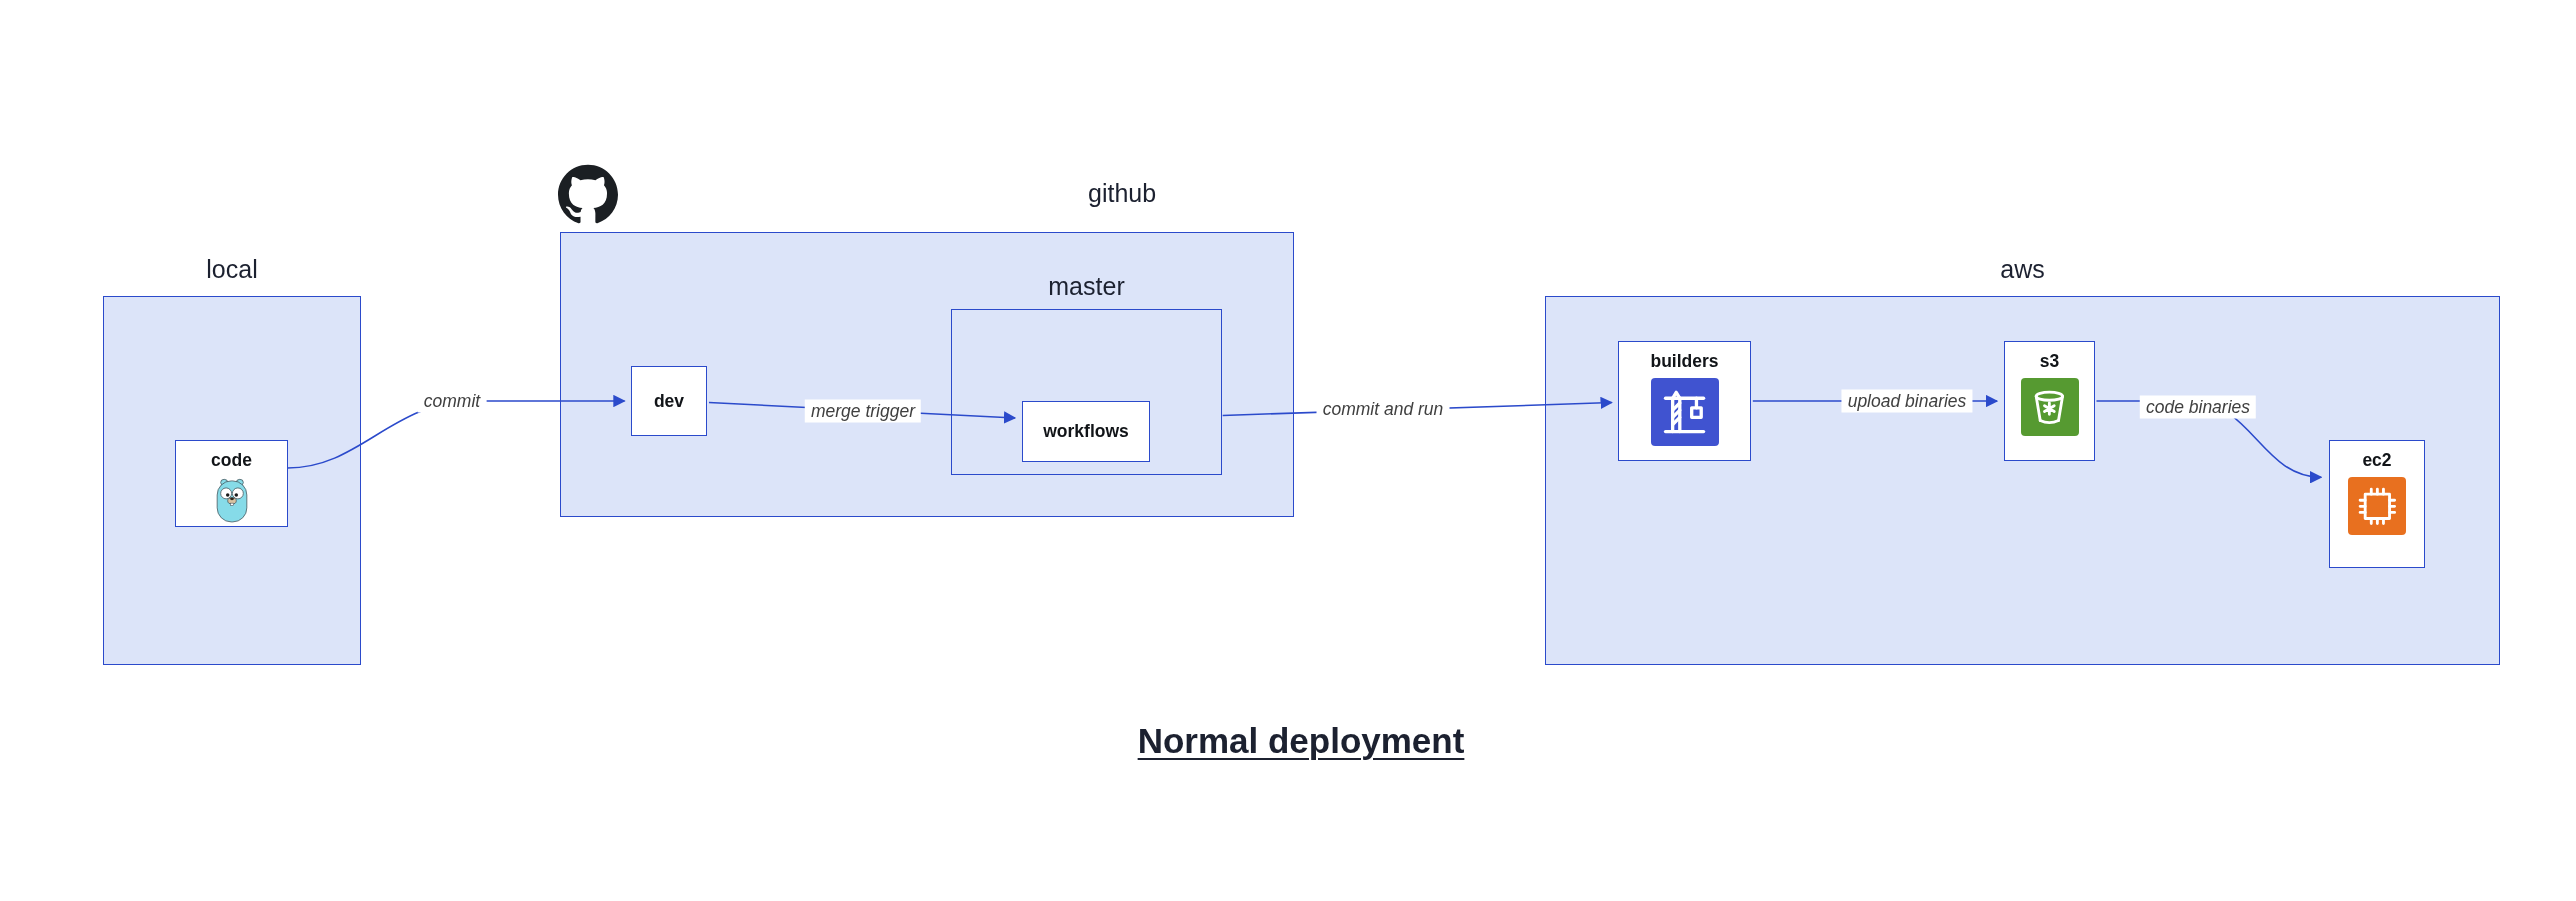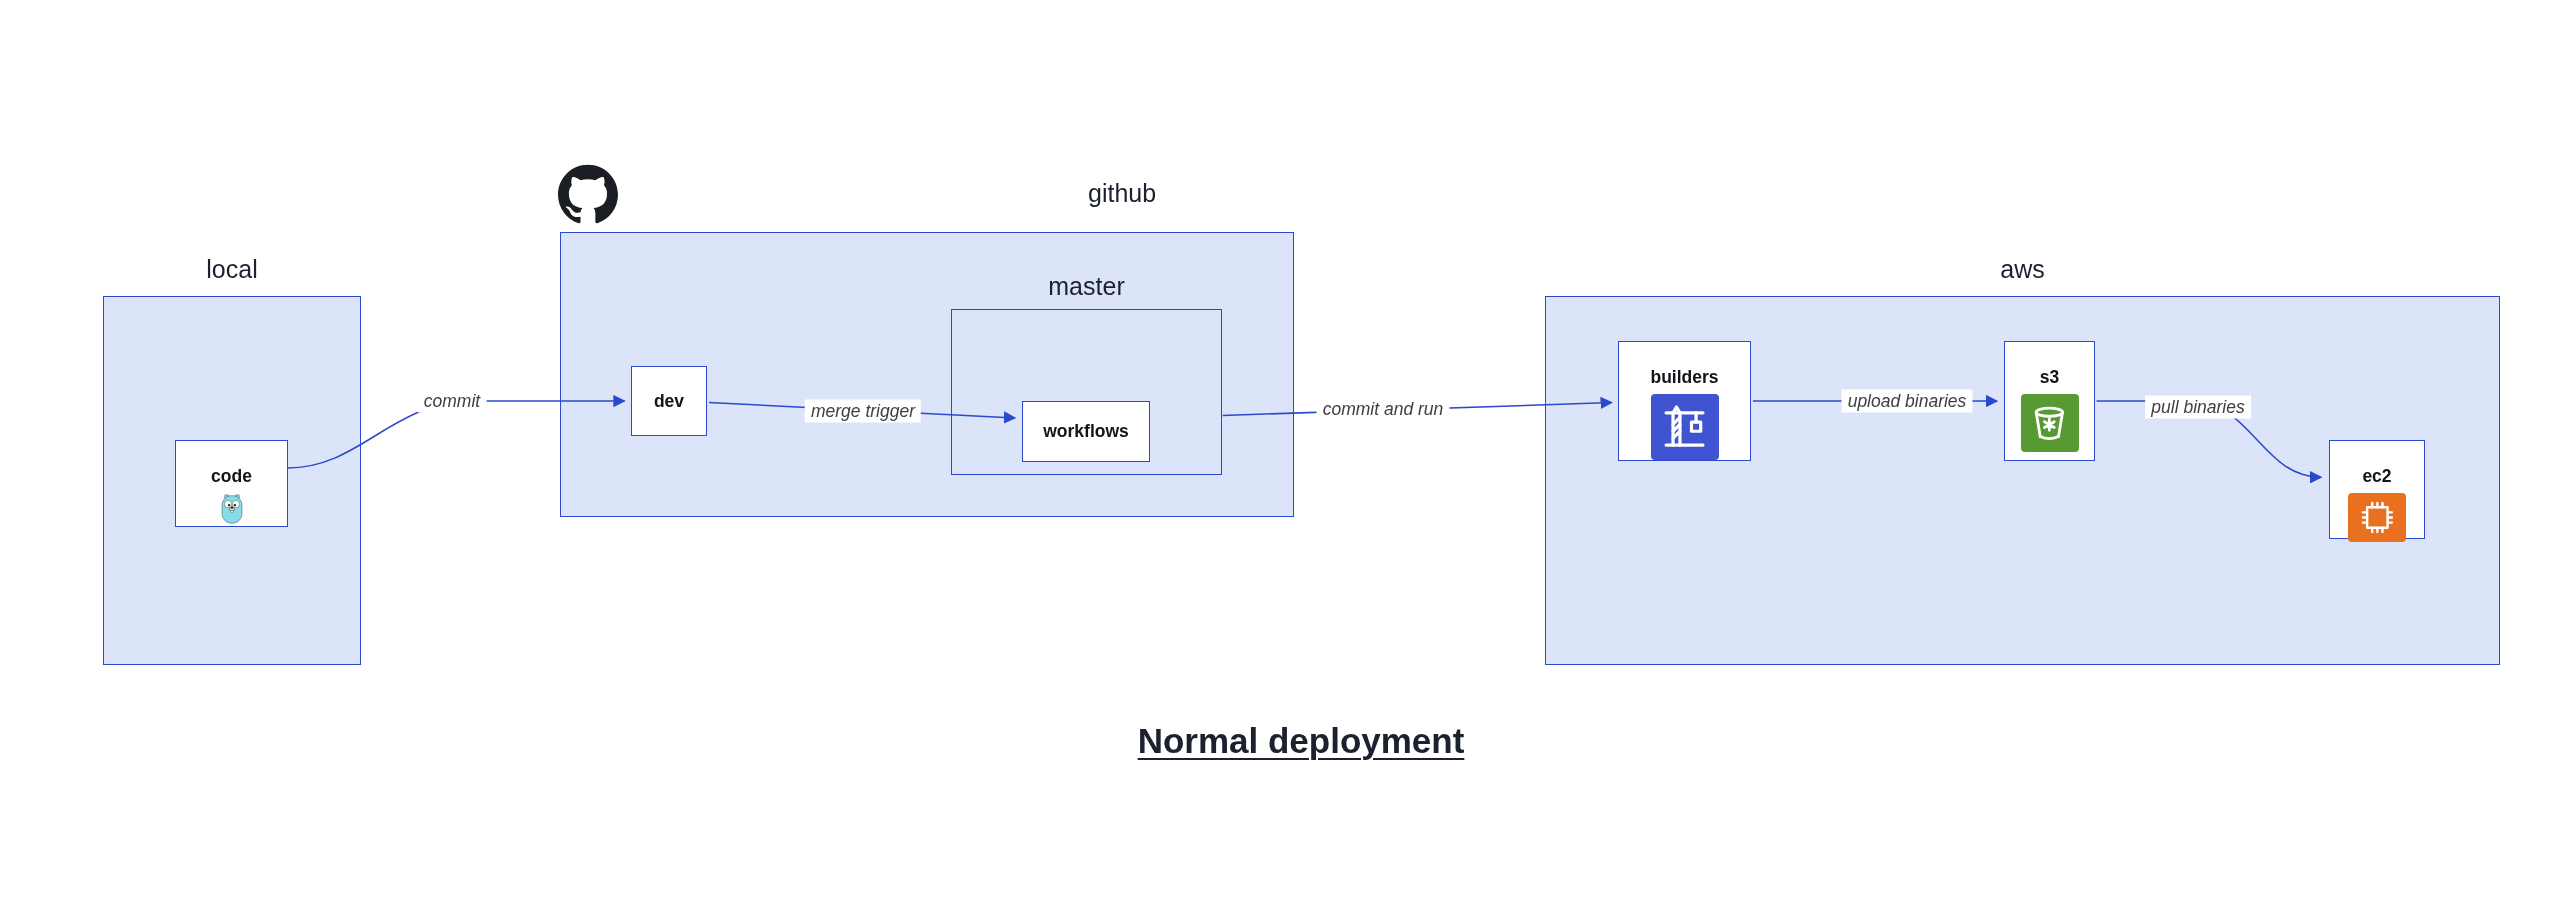--- a/index.html
+++ b/index.html
@@ -30,28 +30,28 @@
   #gl-github{left:1088px;top:180px;width:206px;text-align:left;}
   #gl-master{left:951px;top:273px;width:271px;text-align:center;}
   #gl-aws{left:1545px;top:256px;width:955px;text-align:center;}
 
   .edges{position:absolute;left:0;top:0;width:2604px;height:902px;pointer-events:none;}
   .edge{stroke:var(--arrow);stroke-width:3;fill:none;}
   .arrowhead-path{fill:var(--arrow);}
 
   .node{position:absolute;background:var(--node-fill);border:1.5px solid var(--container-border);box-sizing:border-box;display:flex;flex-direction:column;align-items:center;}
   .node.center{justify-content:center;}
-  .node.labeled{padding-top:25px;gap:6.2px;}
+  .node.labeled{padding-top:9px;gap:6.2px;}
   .node-label{font-weight:bold;font-size:17.5px;color:#111418;}
   #n-code{left:175px;top:440px;width:113px;height:87px;}
   #n-dev{left:631px;top:366px;width:76px;height:70px;}
   #n-workflows{left:1022px;top:389px;width:128px;height:61px;margin-top:12px;}
   #n-builders{left:1618px;top:341px;width:133px;height:120px;}
   #n-s3{left:2004px;top:341px;width:91px;height:120px;}
-  #n-ec2{left:2329px;top:440px;width:96px;height:99px;}
+  #n-ec2{left:2329px;top:440px;width:96px;height:128px;}
 
   .icon-tile{display:flex;align-items:center;justify-content:center;border-radius:4.1px;}
   .tile-builders{width:68px;height:68px;background:var(--builders-icon-bg);}
   .tile-s3{width:58px;height:58px;background:var(--s3-icon-bg);}
   .tile-ec2{width:58px;height:58px;background:var(--ec2-icon-bg);}
   .tile-svg{width:84%;height:84%;stroke:#ffffff;fill:none;stroke-width:1.4;stroke-linecap:round;stroke-linejoin:round;}
 
   #octocat{position:absolute;left:558px;top:164px;width:60px;height:60px;}
   #octocat svg{width:100%;height:100%;fill:var(--github-mark);}
 
@@ -162,18 +162,18 @@
         <path d="M6 9 H3.5 M6 12 H3.5 M6 15 H3.5"></path>
         <path d="M18 9 H20.5 M18 12 H20.5 M18 15 H20.5"></path>
       </svg>
     </div>
   </div>
 
   <div class="edge-label" id="el-commit">commit</div>
   <div class="edge-label" id="el-merge">merge trigger</div>
   <div class="edge-label" id="el-uploadrun">commit and run</div>
   <div class="edge-label" id="el-uploadbin">upload binaries</div>
-  <div class="edge-label" id="el-pullbin">pull binaries</div>
+  <div class="edge-label" id="el-pullbin">code binaries</div>
 
   <div class="title">Normal deployment</div>
 
 </div>
 
 
 </body></html>

